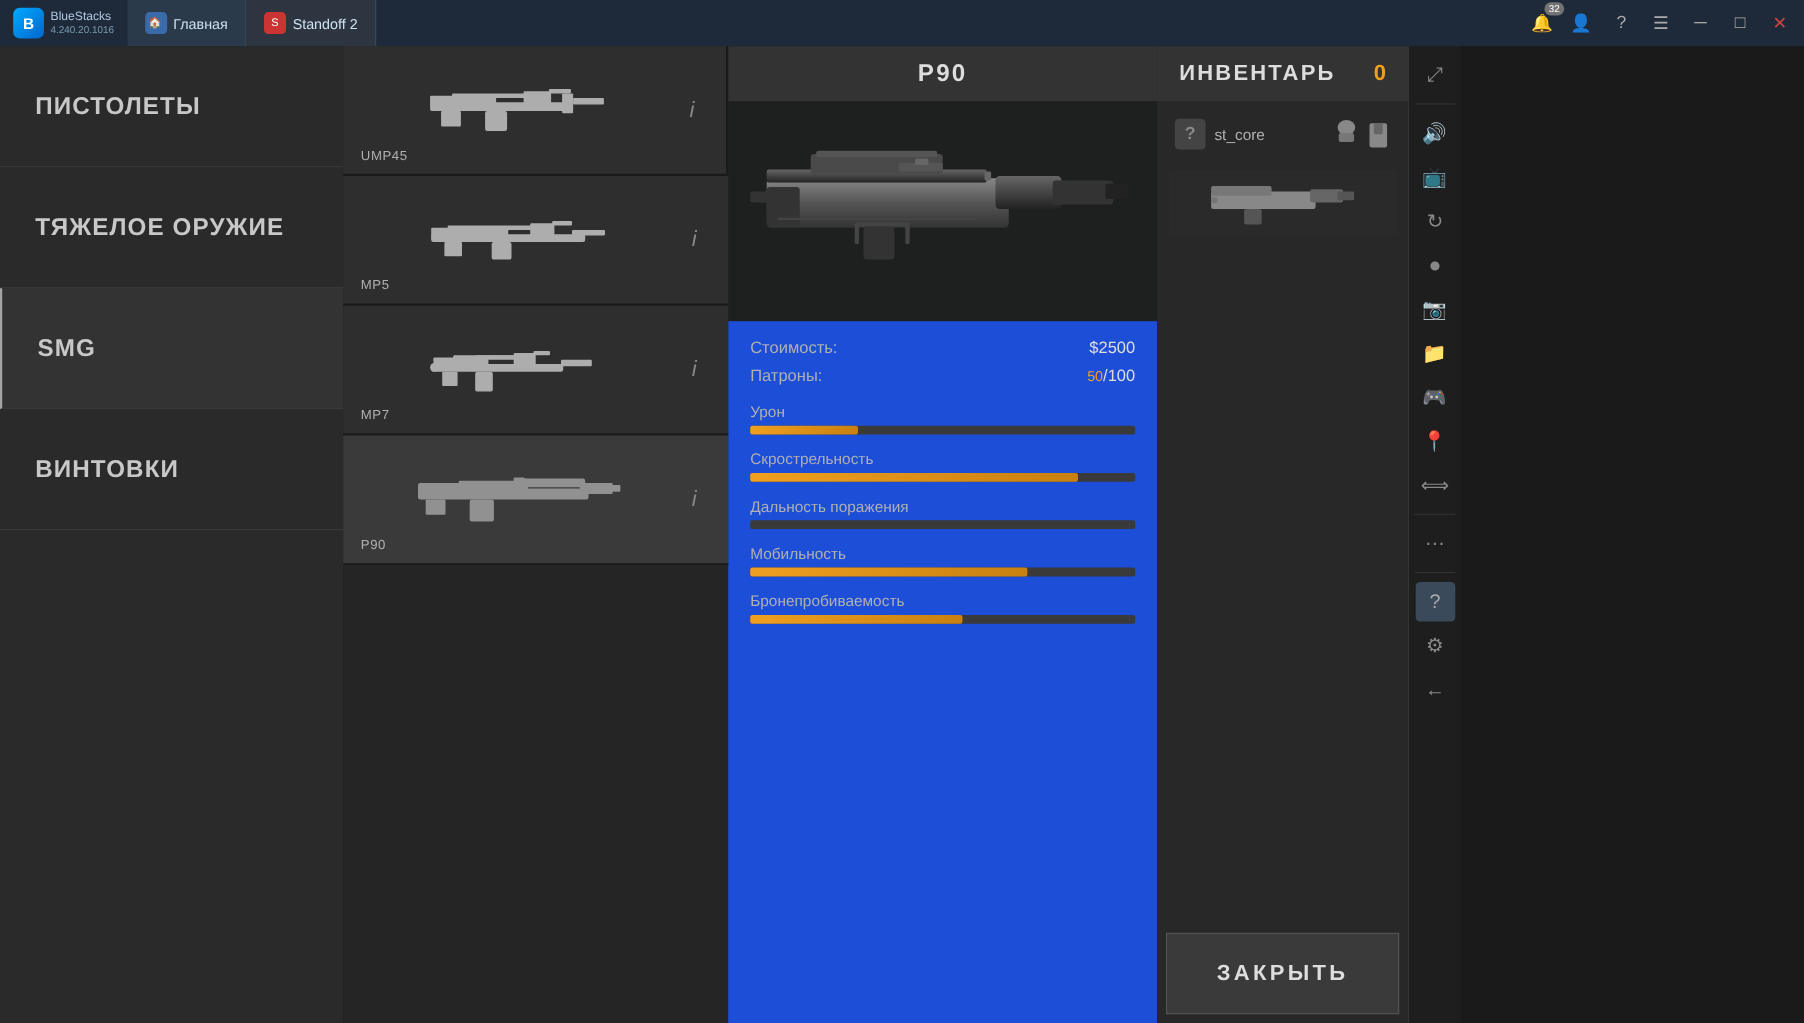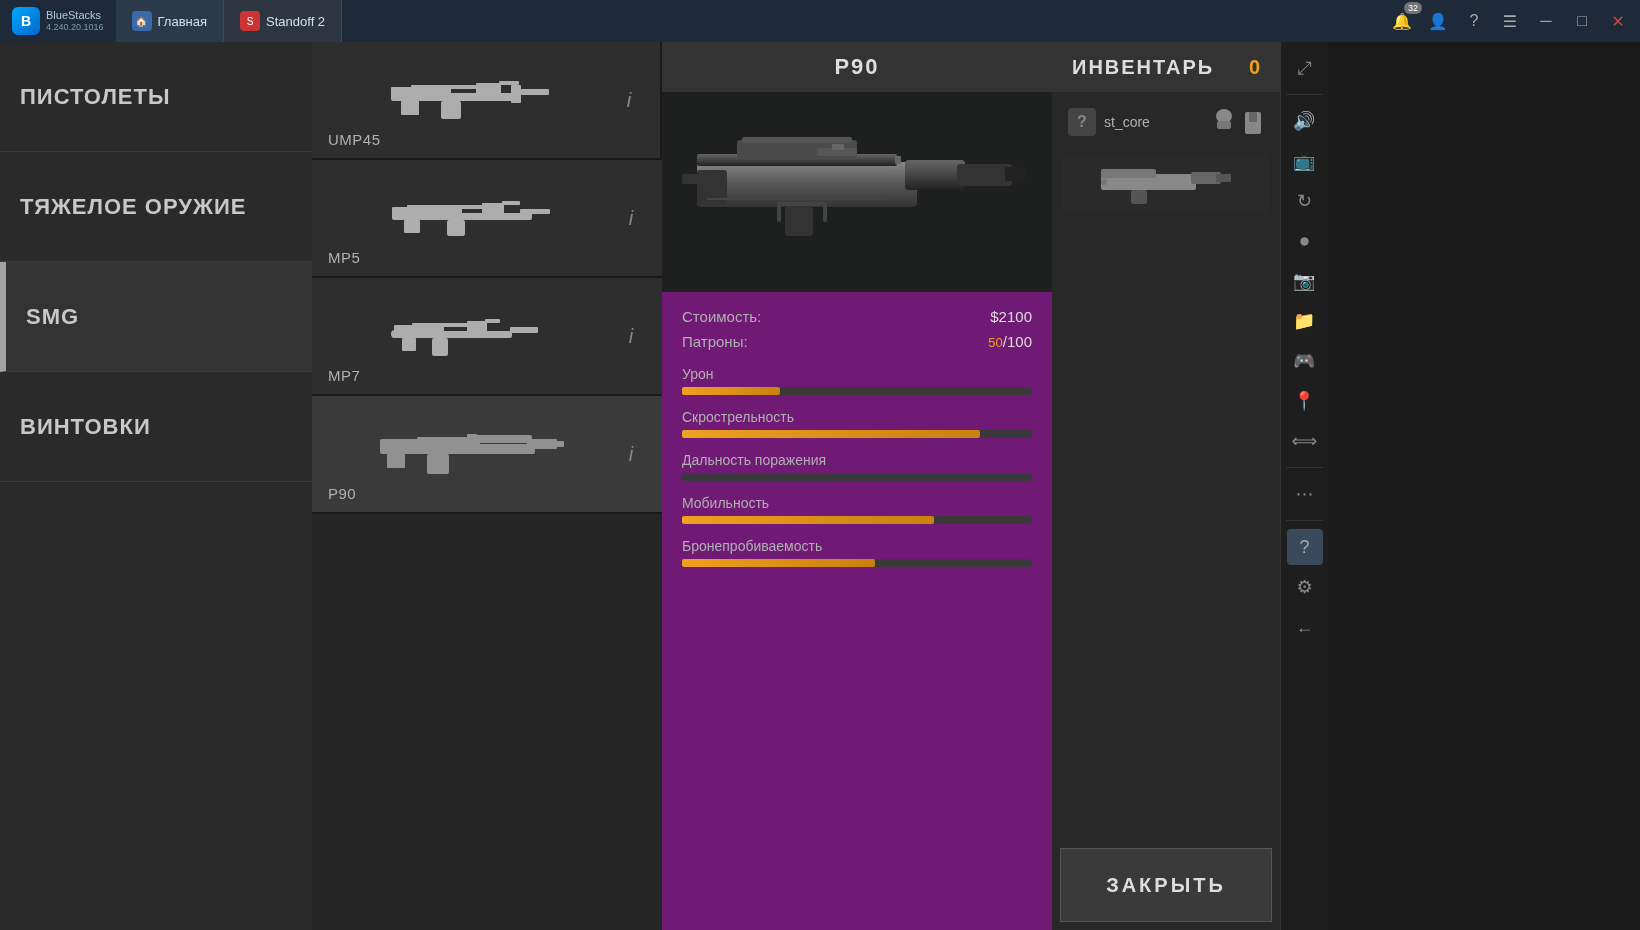--- a/index.html
+++ b/index.html
@@ -141,21 +141,21 @@
       width: 312px;
       height: 100%;
       background: #2a2a2a;
       display: flex;
       flex-direction: column;
     }
     .category-item {
       height: 110px;
       display: flex;
       align-items: center;
-      padding-left: 20px;
+      padding-left: 32px;
       border-bottom: 1px solid #3a3a3a;
       color: #c8c8c8;
       font-size: 22px;
       font-weight: bold;
       letter-spacing: 1px;
       cursor: pointer;
     }
     .category-item.active {
       background: #333;
       border-left: 3px solid #888;
@@ -185,21 +185,21 @@
       flex: 1;
       display: flex;
       align-items: center;
       justify-content: center;
     }
     .weapon-item-name {
       position: absolute;
       bottom: 10px;
       left: 16px;
       color: #b0b0b0;
-      font-size: 15px;
+      font-size: 12px;
       letter-spacing: 0.5px;
     }
     .weapon-item-info {
       width: 30px;
       height: 30px;
       color: #888;
       font-style: italic;
       font-size: 20px;
       display: flex;
       align-items: center;
@@ -229,21 +229,21 @@
       height: 200px;
       background: #1e2020;
       display: flex;
       align-items: center;
       justify-content: center;
       overflow: hidden;
     }
     #weapon-stats {
       flex: 1;
       padding: 16px 20px;
-      background: #701a75;
+      background: #1d4ed8;
     }
     .stat-row {
       display: flex;
       align-items: center;
       justify-content: space-between;
       margin-bottom: 8px;
     }
     .stat-label {
       color: #b0b0b0;
       font-size: 15px;
@@ -435,21 +435,21 @@
 
 <div id="main-container">
 
   <div id="category-list">
     <div class="category-item">
       <span>ПИСТОЛЕТЫ</span>
     </div>
     <div class="category-item">
       <span>ТЯЖЕЛОЕ ОРУЖИЕ</span>
     </div>
-    <div class="category-item active" style="border-left:6px solid #a3a3a3;">
+    <div class="category-item active" style="border-left:2px solid #a3a3a3;">
       <span>SMG</span>
     </div>
     <div class="category-item">
       <span>ВИНТОВКИ</span>
     </div>
   </div>
 
   <div id="weapon-list">
 
     <div class="weapon-item" style="border-right:2px solid #1a1a1a;">
@@ -592,21 +592,21 @@
 
         <rect x="108" y="94" width="28" height="30" rx="3" fill="#333"></rect>
 
         <rect x="218" y="44" width="6" height="8" rx="1" fill="#666"></rect>
       </svg>
     </div>
     <div id="weapon-stats">
 
       <div class="stat-row">
         <span class="stat-label">Стоимость:</span>
-        <span class="stat-value">$2100</span>
+        <span class="stat-value">$2500</span>
       </div>
 
       <div class="stat-row" style="margin-bottom:16px;">
         <span class="stat-label">Патроны:</span>
         <span class="stat-value">
           <span style="color:#f0a020;font-size:13px;">50</span><span style="color:#ddd;">/</span><span style="color:#ddd;">100</span>
         </span>
       </div>
 
       <div class="bar-row">

